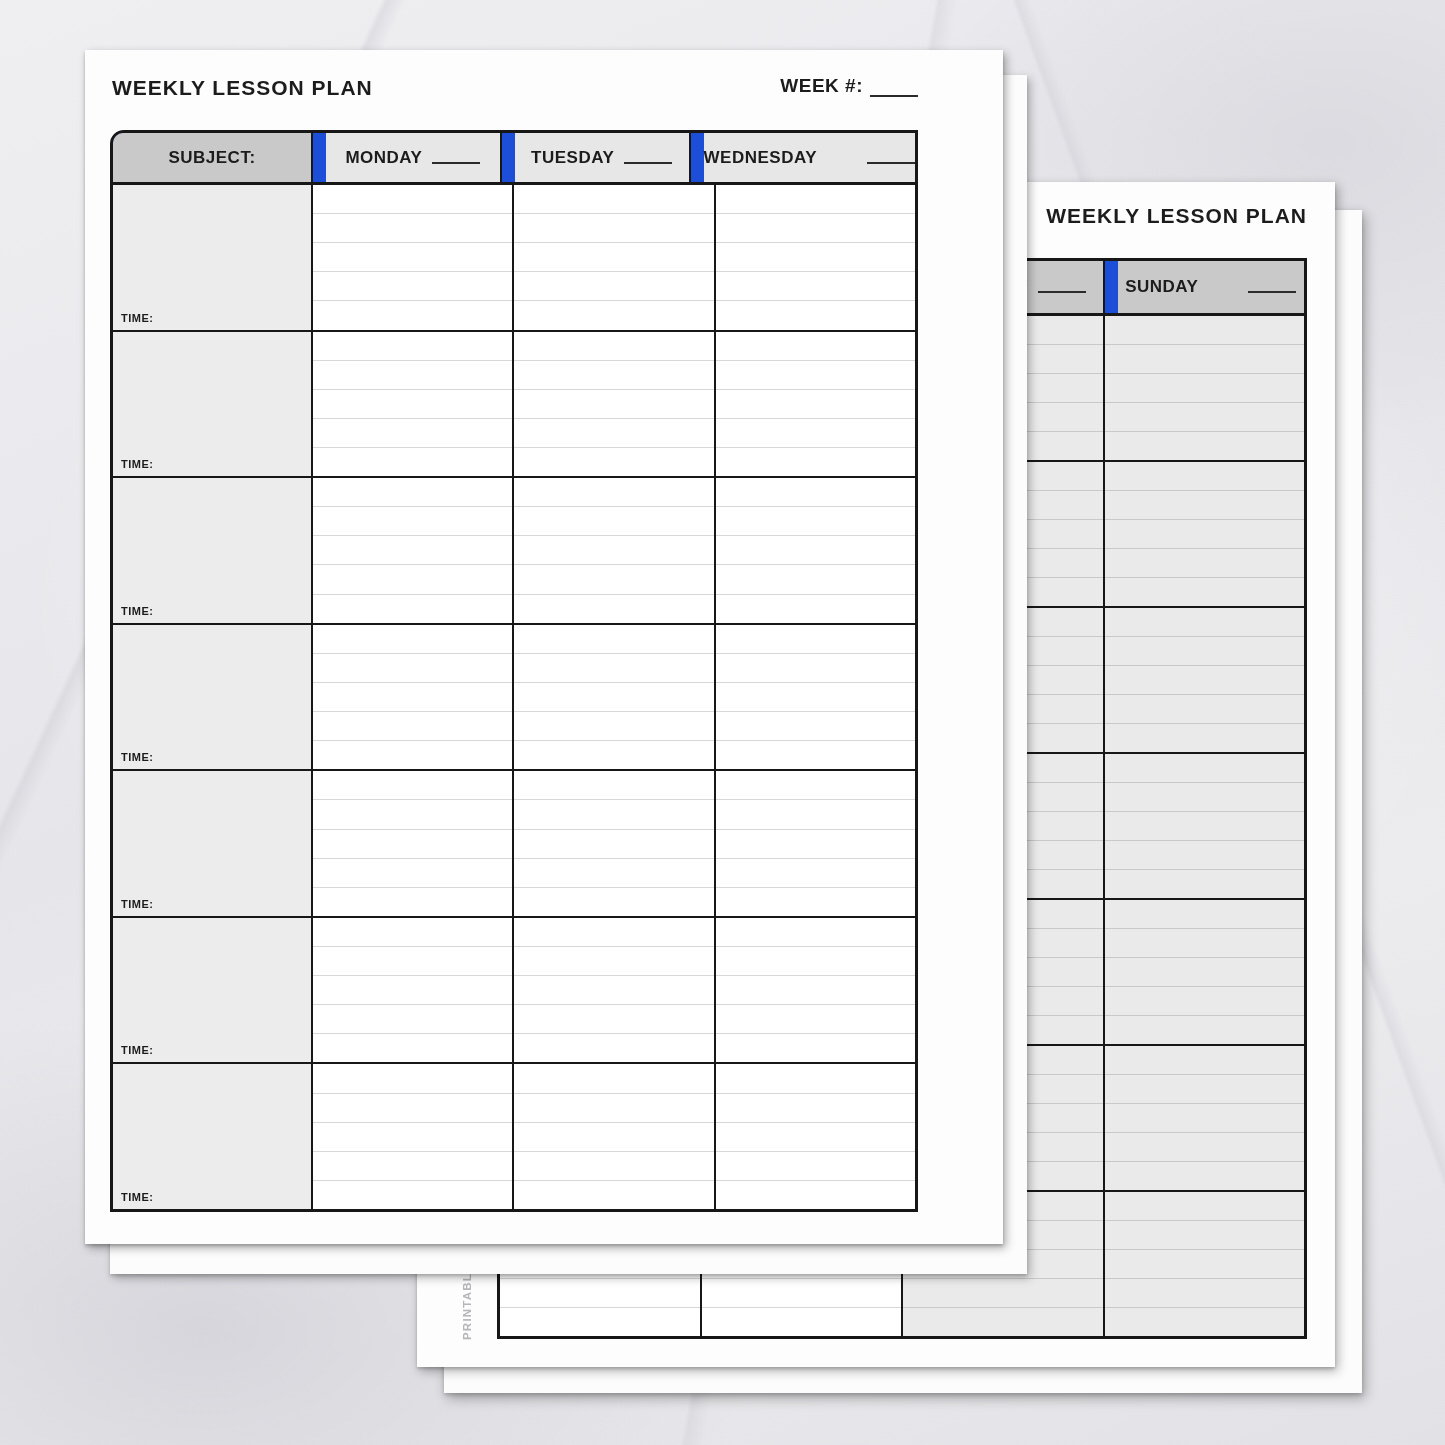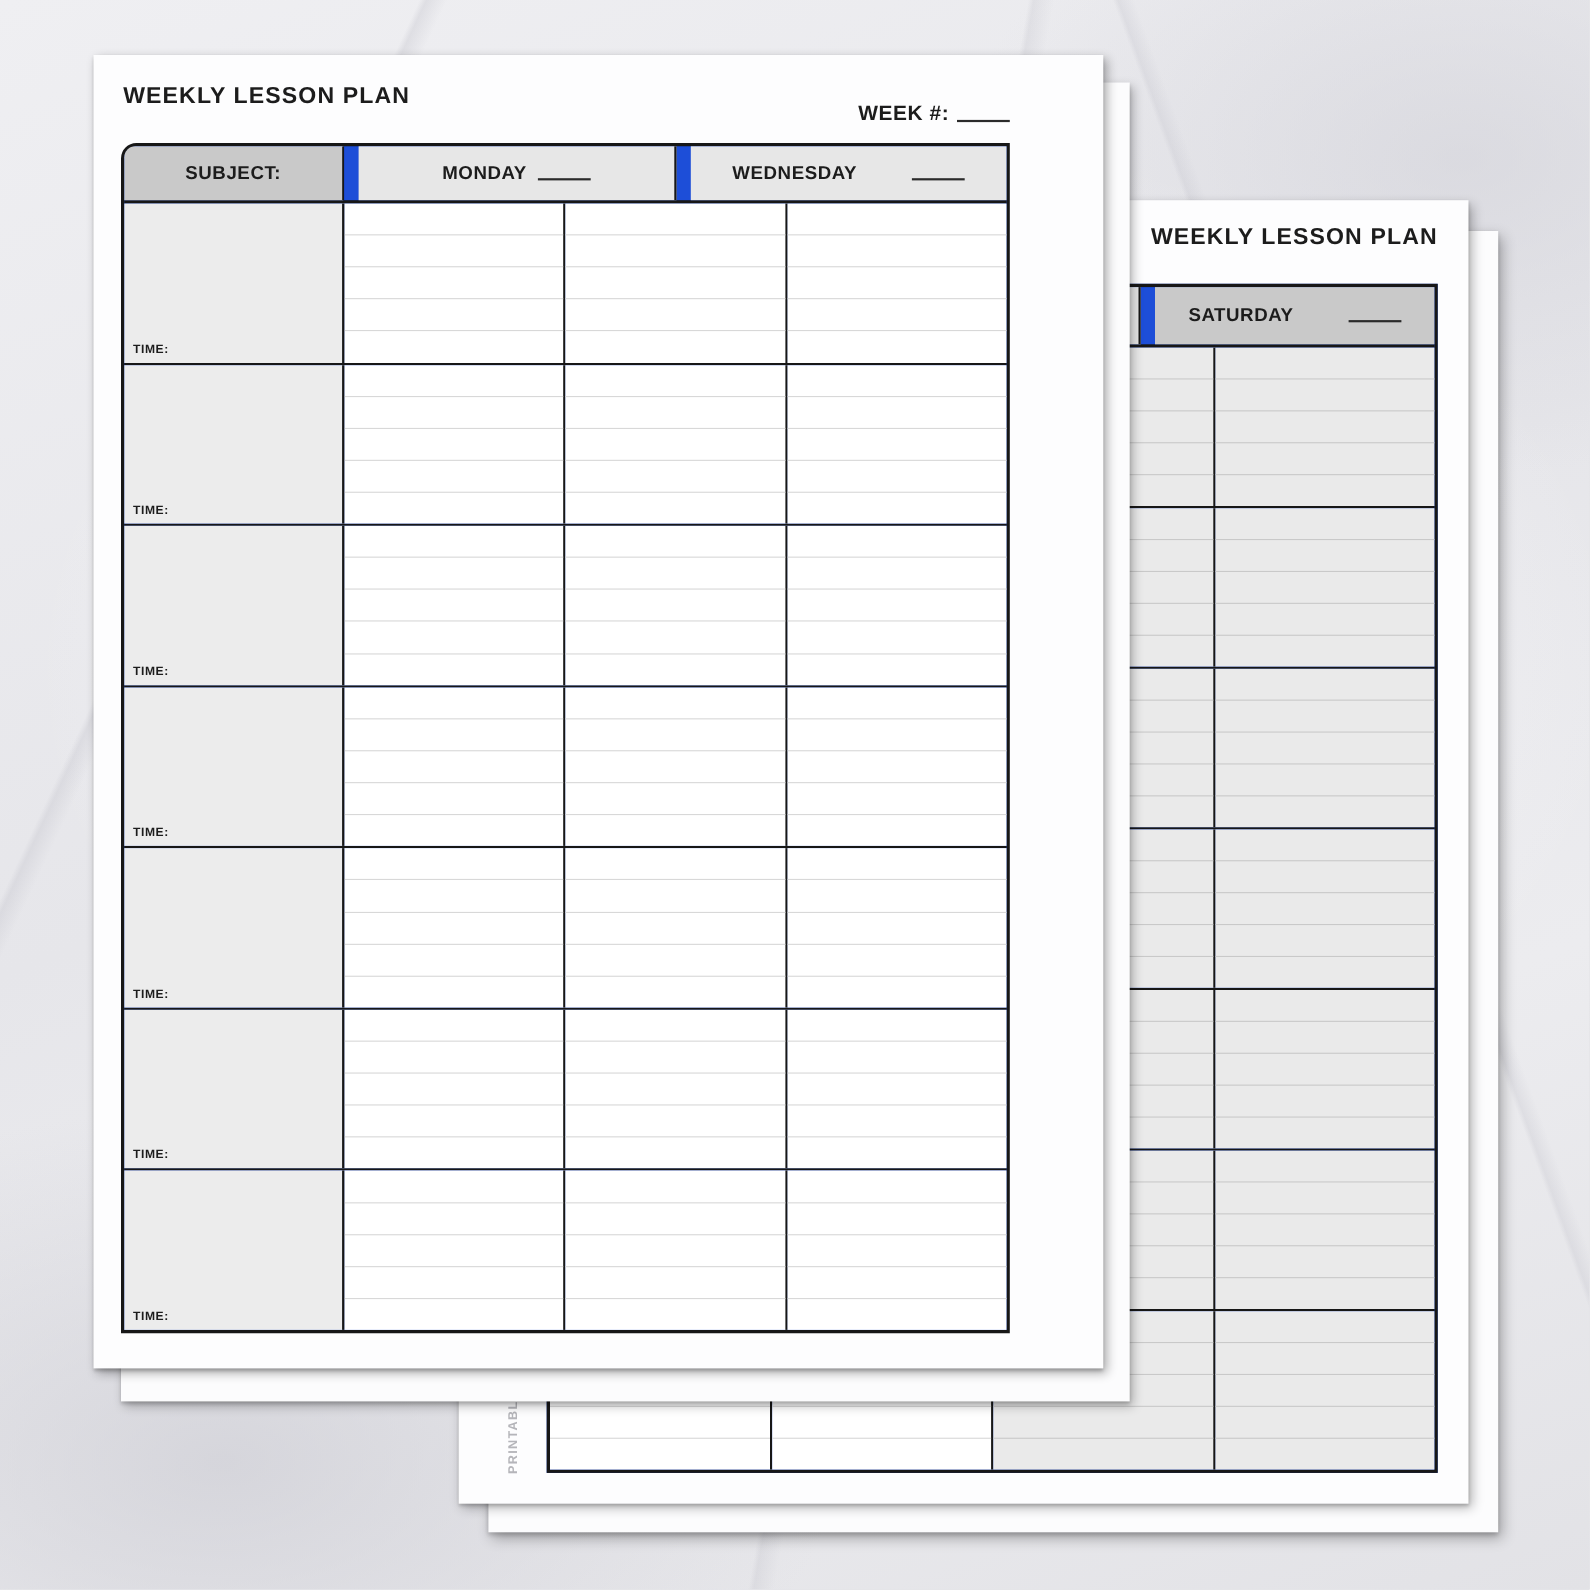--- a/index.html
+++ b/index.html
@@ -22,21 +22,21 @@
            box-shadow:3px 5px 12px rgba(0,0,0,.30),0 2px 4px rgba(0,0,0,.18);}
   .page2{left:417px;top:182px;width:918px;height:1185px;background:#fdfdfe;
          box-shadow:3px 4px 10px rgba(0,0,0,.30),0 2px 3px rgba(0,0,0,.18);}
   .sheet-a{left:110px;top:75px;width:917px;height:1199px;
            box-shadow:3px 4px 9px rgba(0,0,0,.28),0 2px 3px rgba(0,0,0,.16);}
   .page1{left:85px;top:50px;width:918px;height:1194px;background:#fdfdfe;
          box-shadow:3px 4px 9px rgba(0,0,0,.32),0 2px 3px rgba(0,0,0,.2);}
   
   .p1-title{position:absolute;left:27px;top:26px;font-size:21px;font-weight:bold;
             letter-spacing:1px;white-space:nowrap;}
-  .week-field{position:absolute;right:85px;top:43px;display:flex;align-items:flex-start;
+  .week-field{position:absolute;right:85px;top:25px;display:flex;align-items:flex-end;
               font-size:19px;font-weight:bold;letter-spacing:.5px;}
   .week-blank{display:inline-block;width:48px;border-bottom:2.5px solid #2b2b2b;
               height:16px;margin-left:7px;}
   
   .p2-title{position:absolute;right:28px;top:22px;font-size:21px;font-weight:bold;
             letter-spacing:1px;white-space:nowrap;}
   
   .tbl{position:absolute;display:flex;flex-direction:column;background:#1d4ed8;
        border:3px solid #171717;box-sizing:border-box;}
   .tbl1{left:25px;top:80px;width:808px;height:1082px;border-top-left-radius:14px;}
@@ -84,20 +84,24 @@
             <span class="day-blank"></span>
           </div>
           <div class="hcell day-h">
             <span class="day-label">FRIDAY</span>
             <span class="day-blank"></span>
           </div>
           <div class="hcell day-h wk">
             <span class="day-label">SATURDAY</span>
             <span class="day-blank"></span>
           </div>
+          <div class="hcell day-h wk">
+            <span class="day-label">SUNDAY</span>
+            <span class="day-blank"></span>
+          </div>
         </div>
         <div class="t-block">
           <div class="day-c">
             <div class="sub"></div>
             <div class="sub"></div>
             <div class="sub"></div>
             <div class="sub"></div>
             <div class="sub"></div>
           </div>
           <div class="day-c">
@@ -315,20 +319,24 @@
       <span class="week-blank"></span>
     </div>
     <div class="tbl tbl1" id="tbl1">
         <div class="t-hdr">
           <div class="hcell subj-h">SUBJECT:</div>
           <div class="hcell day-h">
             <span class="day-label">MONDAY</span>
             <span class="day-blank"></span>
           </div>
           <div class="hcell day-h">
+            <span class="day-label">TUESDAY</span>
+            <span class="day-blank"></span>
+          </div>
+          <div class="hcell day-h">
             <span class="day-label">WEDNESDAY</span>
             <span class="day-blank"></span>
           </div>
         </div>
         <div class="t-block">
           <div class="subj-c">
             <span class="time-label">TIME:</span>
           </div>
           <div class="day-c">
             <div class="sub"></div>

